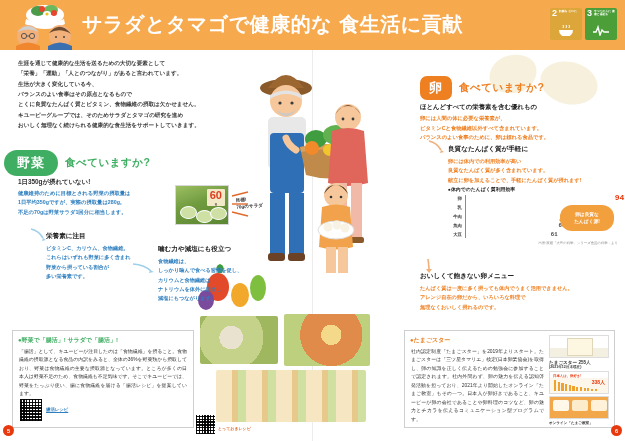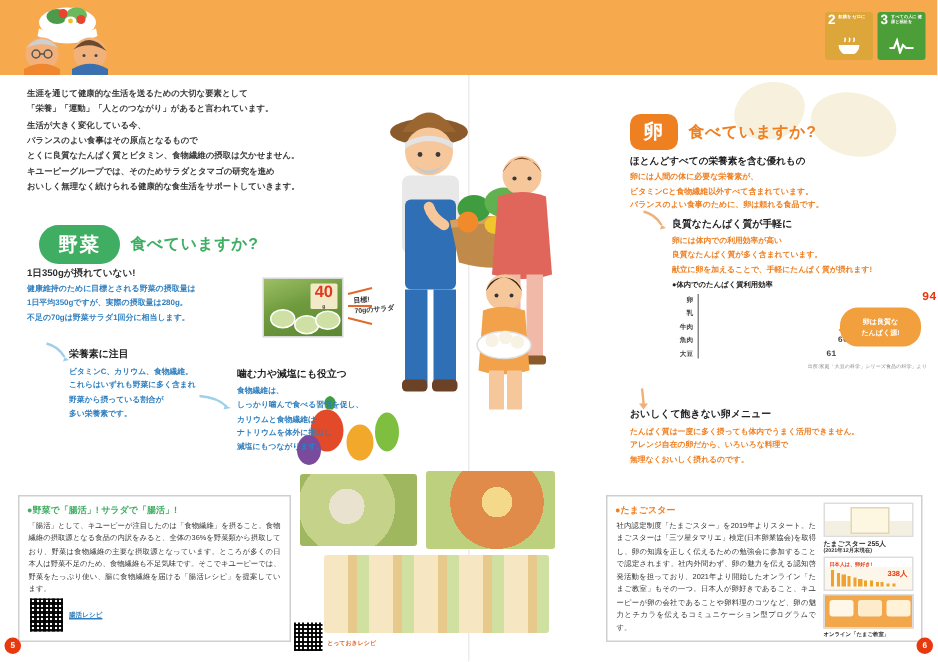--- a/index.html
+++ b/index.html
@@ -59,21 +59,21 @@
     letter-spacing: 1px;
   }
   .pill.orange { background: #ef8022; border-radius: 7px; padding: 3px 9px; font-size: 13px;}
   .ask {
     font-size: 10.5px; font-weight: bold; color: #3fae62; margin-left: 7px;
     letter-spacing: .5px;
   }
   .ask.orange { color: #ef8022; }
 
   
-  .veg-head { position: absolute; left: 26px; top: 150px; display: flex; align-items: center; }
+  .veg-head { position: absolute; left: 4px; top: 150px; display: flex; align-items: center; }
   .veg-lead {
     position: absolute; left: 18px; top: 178px; width: 152px;
     font-size: 6.4px; font-weight: bold; color: #2e2e2e;
   }
   .veg-sub {
     position: absolute; left: 18px; top: 189px; width: 160px;
     font-size: 5.3px; line-height: 1.75; color: #2f7fbf; font-weight: bold;
   }
   .veg-sub p { white-space: nowrap; }
 
@@ -269,20 +269,23 @@
       <path d="M41 31 q11 -13 22 1 q-11 -7 -22 -1z" fill="#6b4a2f"></path>
       <circle cx="16" cy="34" r="2.6" fill="none" stroke="#555" stroke-width="1"></circle>
       <circle cx="24" cy="34" r="2.6" fill="none" stroke="#555" stroke-width="1"></circle>
       <line x1="18.6" y1="34" x2="21.4" y2="34" stroke="#555" stroke-width="1"></line>
       <circle cx="48" cy="35" r="1" fill="#444"></circle>
       <circle cx="56" cy="35" r="1" fill="#444"></circle>
       <path d="M8 44 q12 -7 24 0 l0 4 l-24 0z" fill="#f0872e"></path>
       <path d="M40 44 q12 -7 24 0 l0 4 l-24 0z" fill="#3a6fb0"></path>
     </svg>
 
+    <div class="header-title">
+      <span>サラダとタマゴで健康的な</span><span class="sp"></span><span>食生活に貢献</span>
+    </div>
 
     <div class="sdg-wrap">
       <div class="sdg n2">
         <span class="num">2</span>
         <span class="cap">飢餓を
 ゼロに</span>
         <span class="glyph">
           <svg width="16" height="11" viewBox="0 0 16 11">
               <path d="M1 5 h14 a7 7 0 0 1 -14 0z" fill="#fff"></path>
               <path d="M5 3 q1 -2 0 -3 M8 3 q1 -2 0 -3 M11 3 q1 -2 0 -3" stroke="#fff" stroke-width="1" fill="none"></path>
@@ -379,21 +382,21 @@
   <div class="veg-sub">
     <p>健康維持のために目標とされる野菜の摂取量は</p>
     <p>1日平均350gですが、実際の摂取量は280g。</p>
     <p>不足の70gは野菜サラダ1回分に相当します。</p>
   </div>
 
   <div class="photo-70">
     <div class="bowl" style="left:4px;top:20px"></div>
     <div class="bowl" style="left:20px;top:24px"></div>
     <div class="bowl" style="left:34px;top:21px"></div>
-    <div class="label"><span>40</span><small>g</small></div>
+    <div class="label"><span>60</span><small>g</small></div>
   </div>
   <svg class="arrow-lines" viewBox="0 0 22 30">
     <line x1="2" y1="6" x2="18" y2="2" stroke="#e06a2a" stroke-width="1.4"></line>
     <line x1="2" y1="14" x2="18" y2="14" stroke="#e06a2a" stroke-width="1.4"></line>
     <line x1="2" y1="22" x2="18" y2="26" stroke="#e06a2a" stroke-width="1.4"></line>
   </svg>
   <div class="note-70" style="white-space:pre-line">目標!
 70gのサラダ</div>
 
   <svg class="hook" style="left:30px;top:228px;width:18px;height:14px" viewBox="0 0 18 14">

